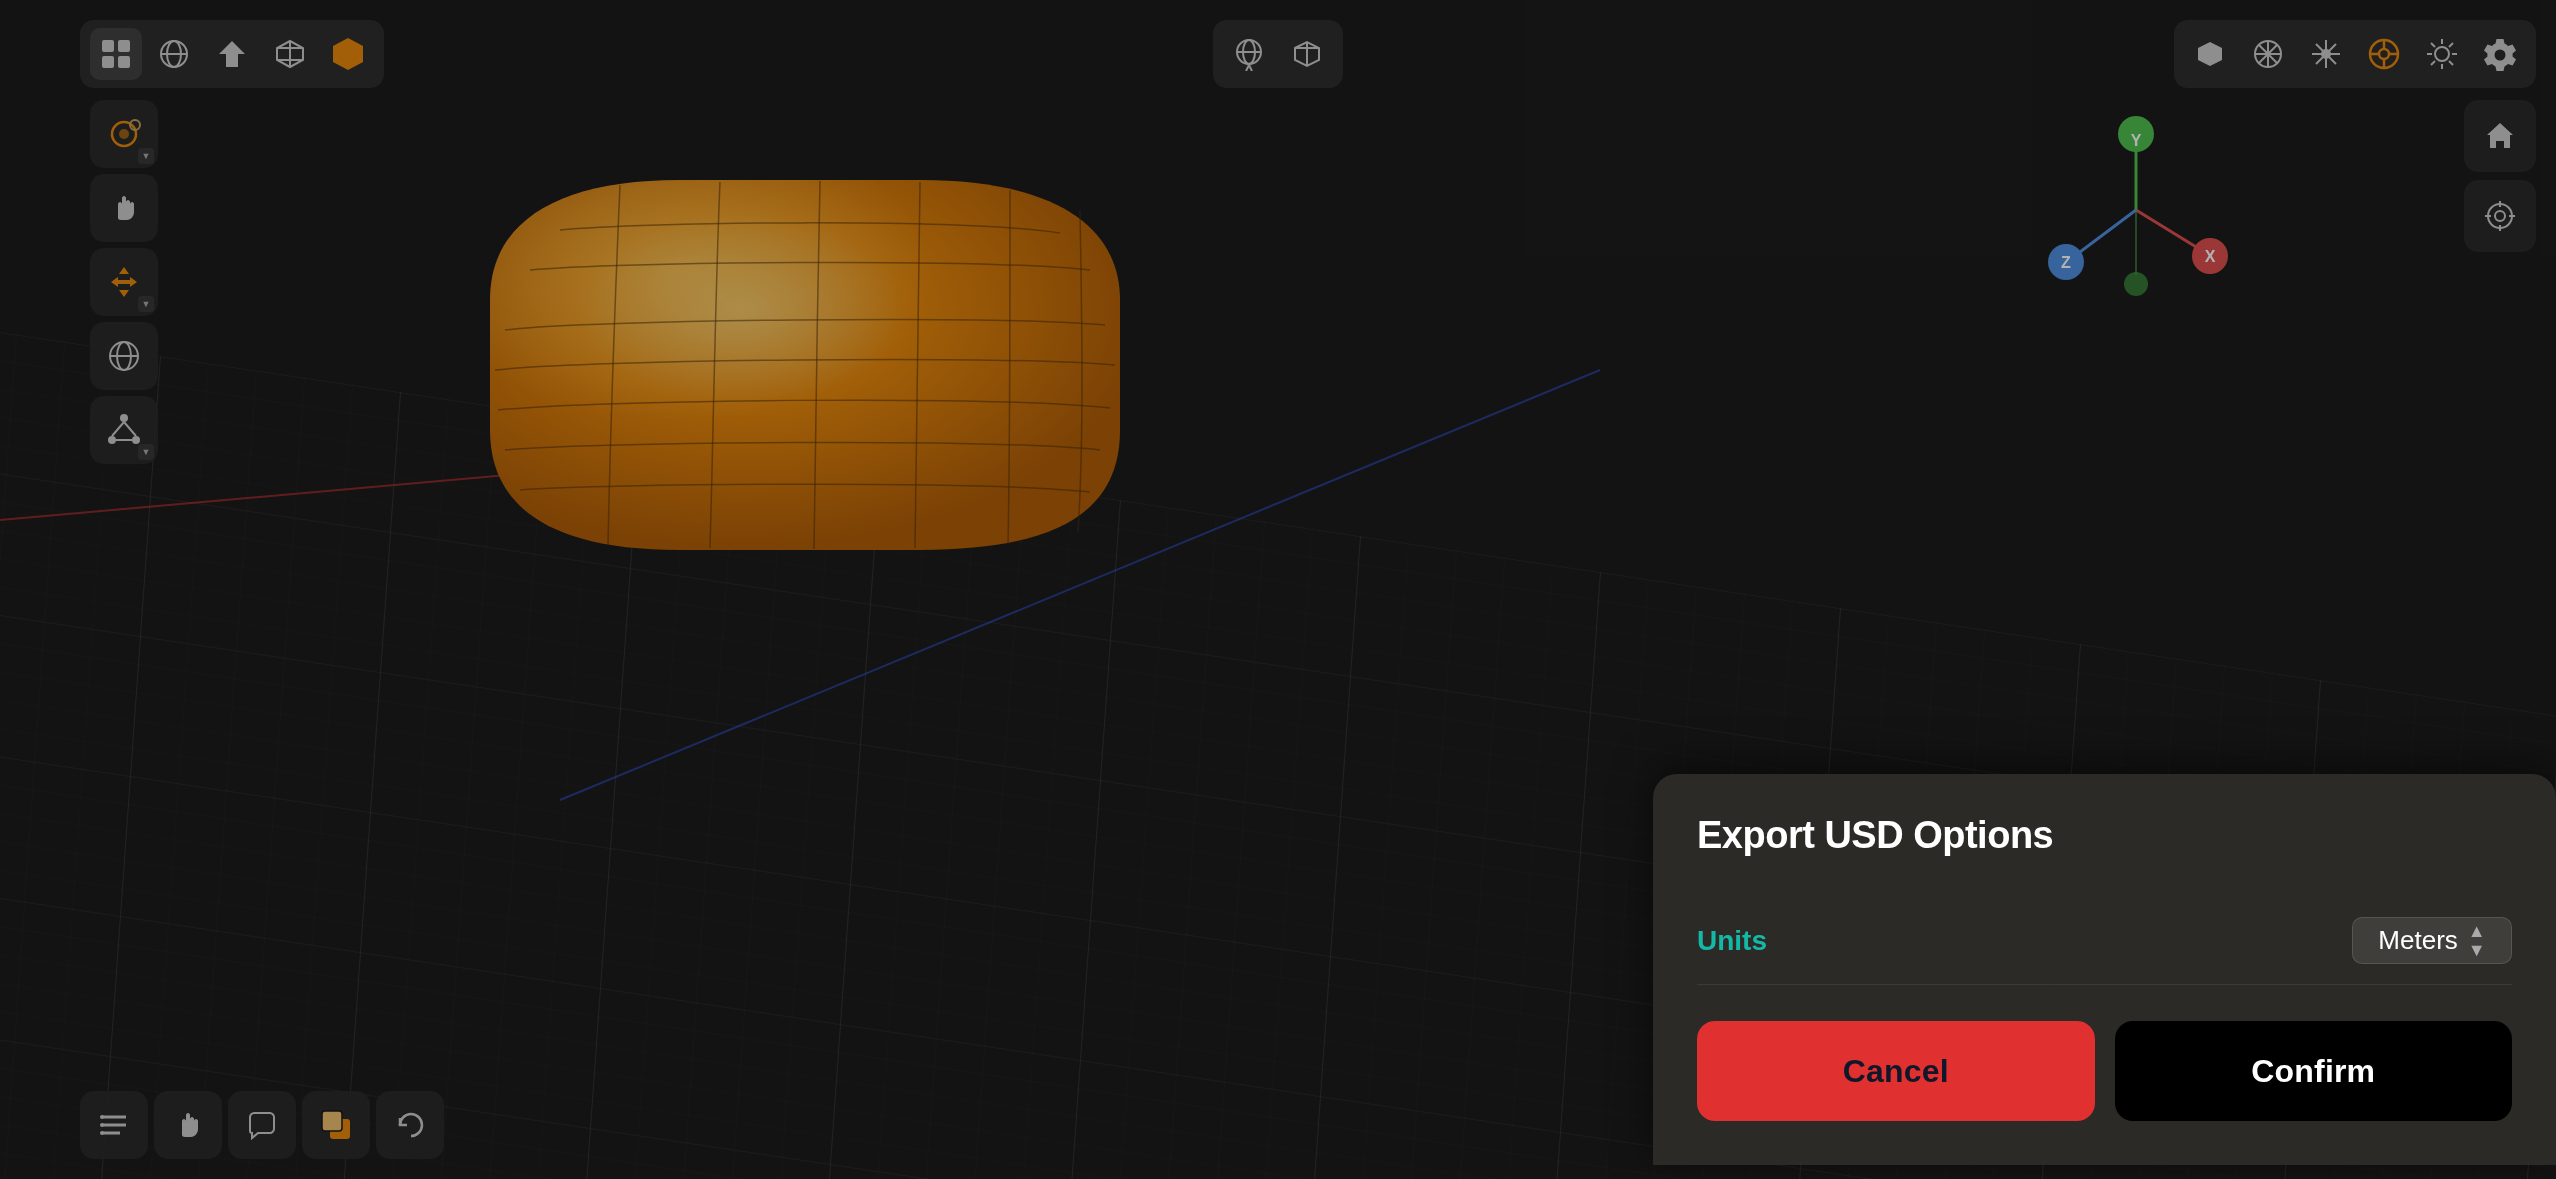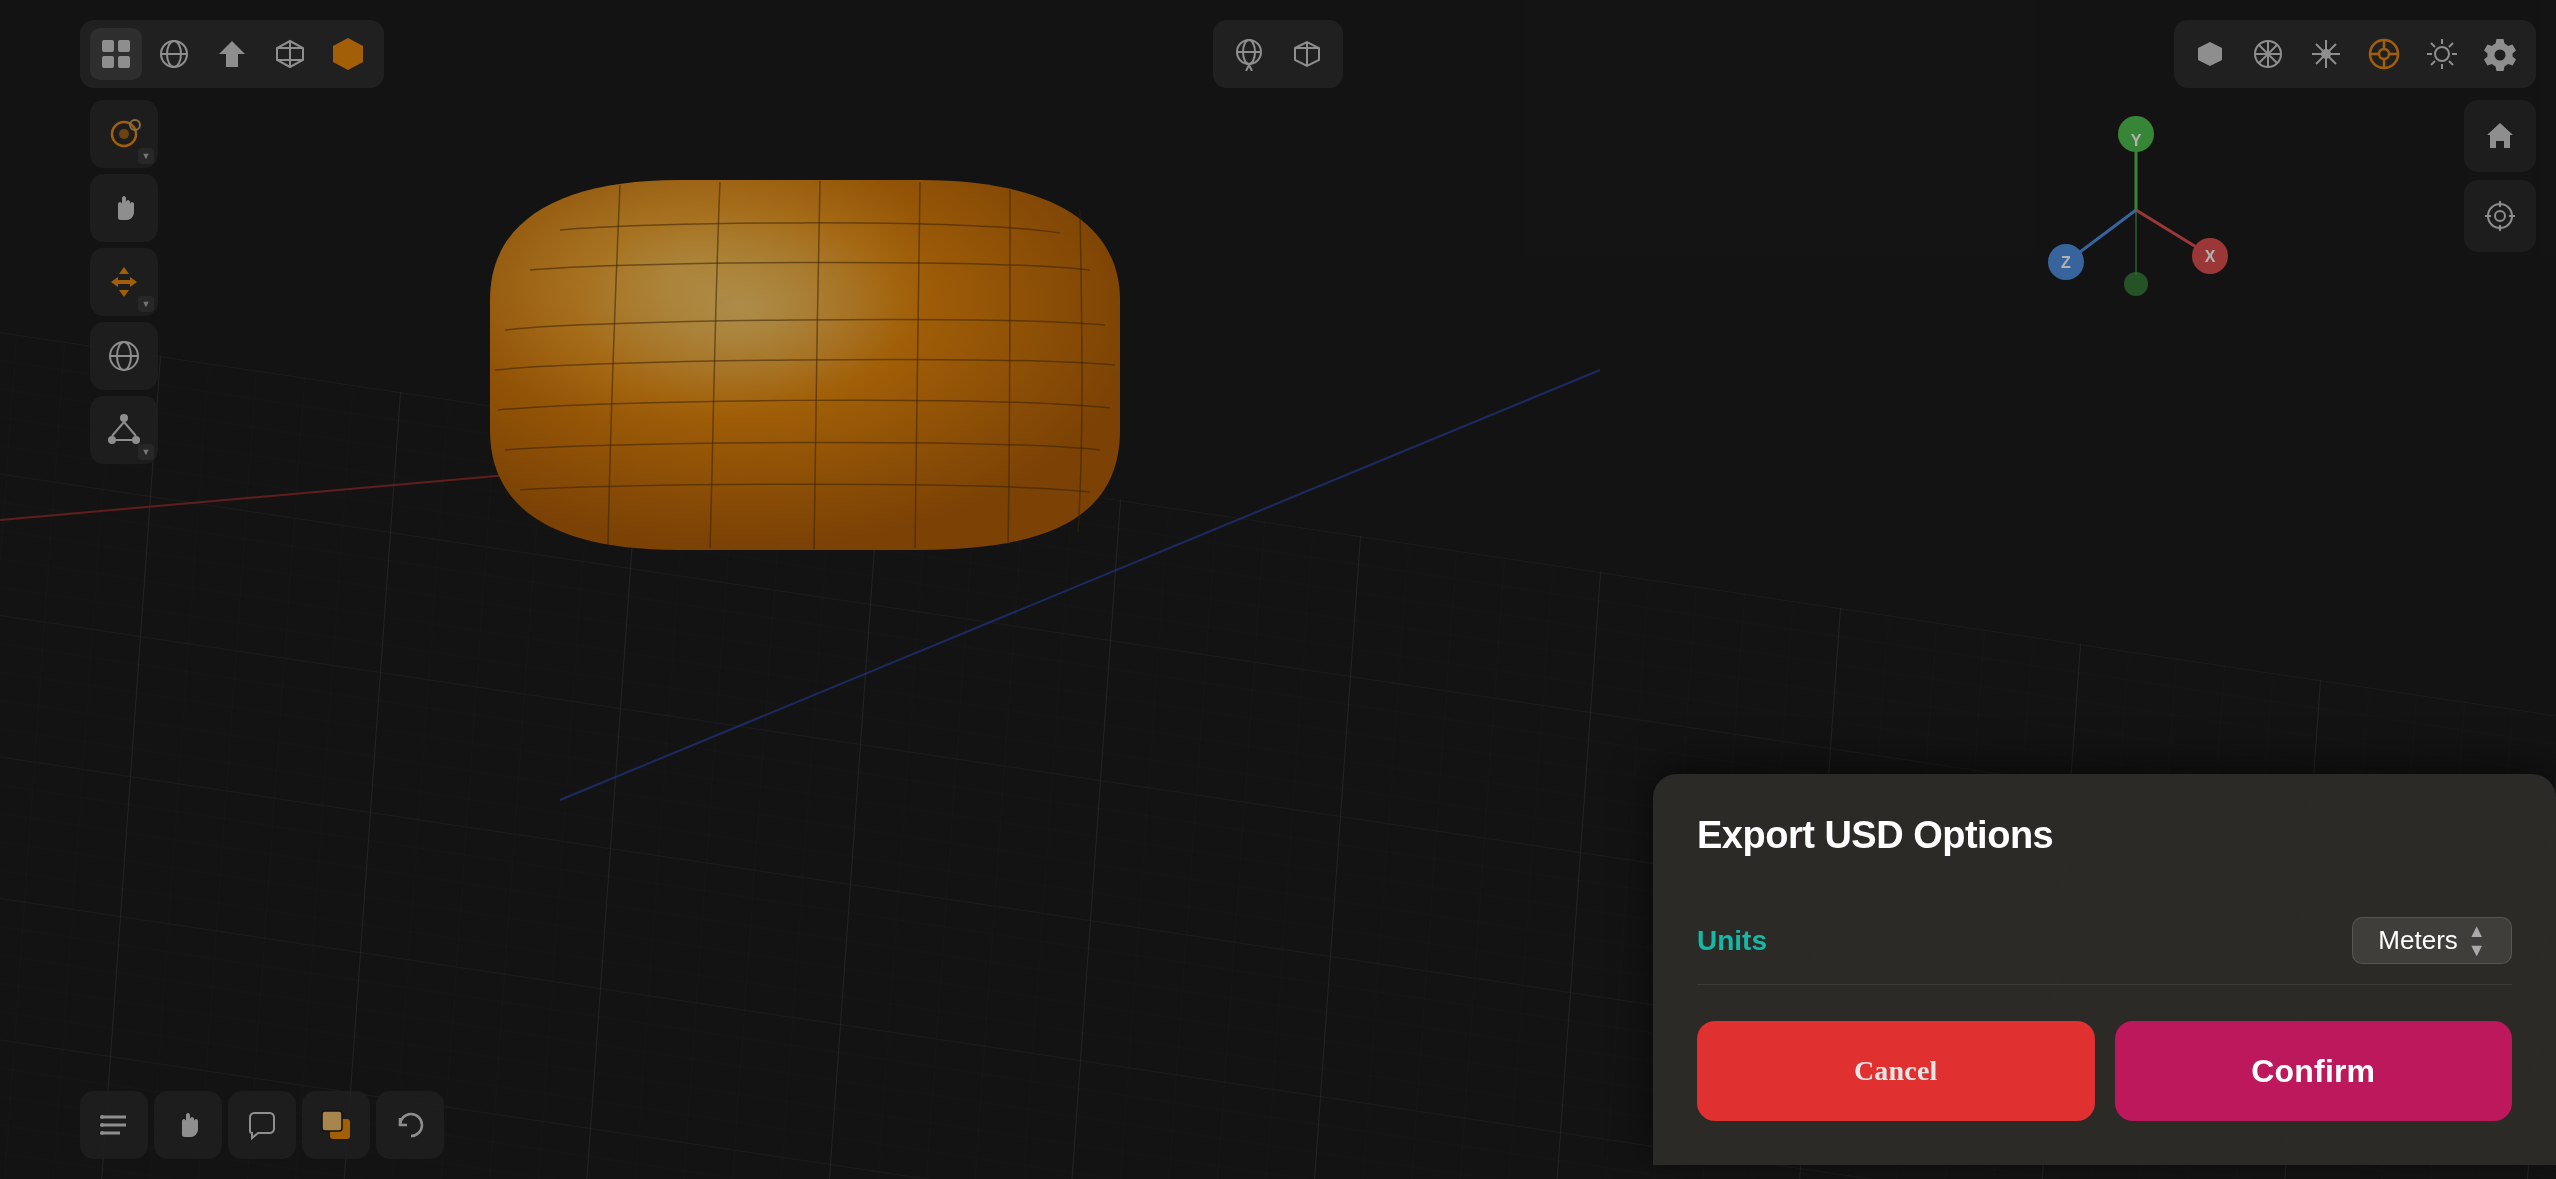--- a/index.html
+++ b/index.html
@@ -263,32 +263,31 @@
     }
 
     .btn-cancel {
       flex: 1;
       height: 100px;
       background: #e03030;
       border-radius: 18px;
       display: flex;
       align-items: center;
       justify-content: center;
-      font-size: 28px;
+      font-size: 32px;
       font-weight: 600;
-      color: #e5e5e5;
+      color: #0f172a;
       cursor: pointer;
       letter-spacing: 0.2px;
-      font-family: Liberation Serif, serif;
     }
 
     .btn-confirm {
       flex: 1;
       height: 100px;
-      background: #be185d;
+      background: #000000;
       border-radius: 18px;
       display: flex;
       align-items: center;
       justify-content: center;
       font-size: 32px;
       font-weight: 600;
       color: #ffffff;
       cursor: pointer;
       letter-spacing: 0.2px;
     }

